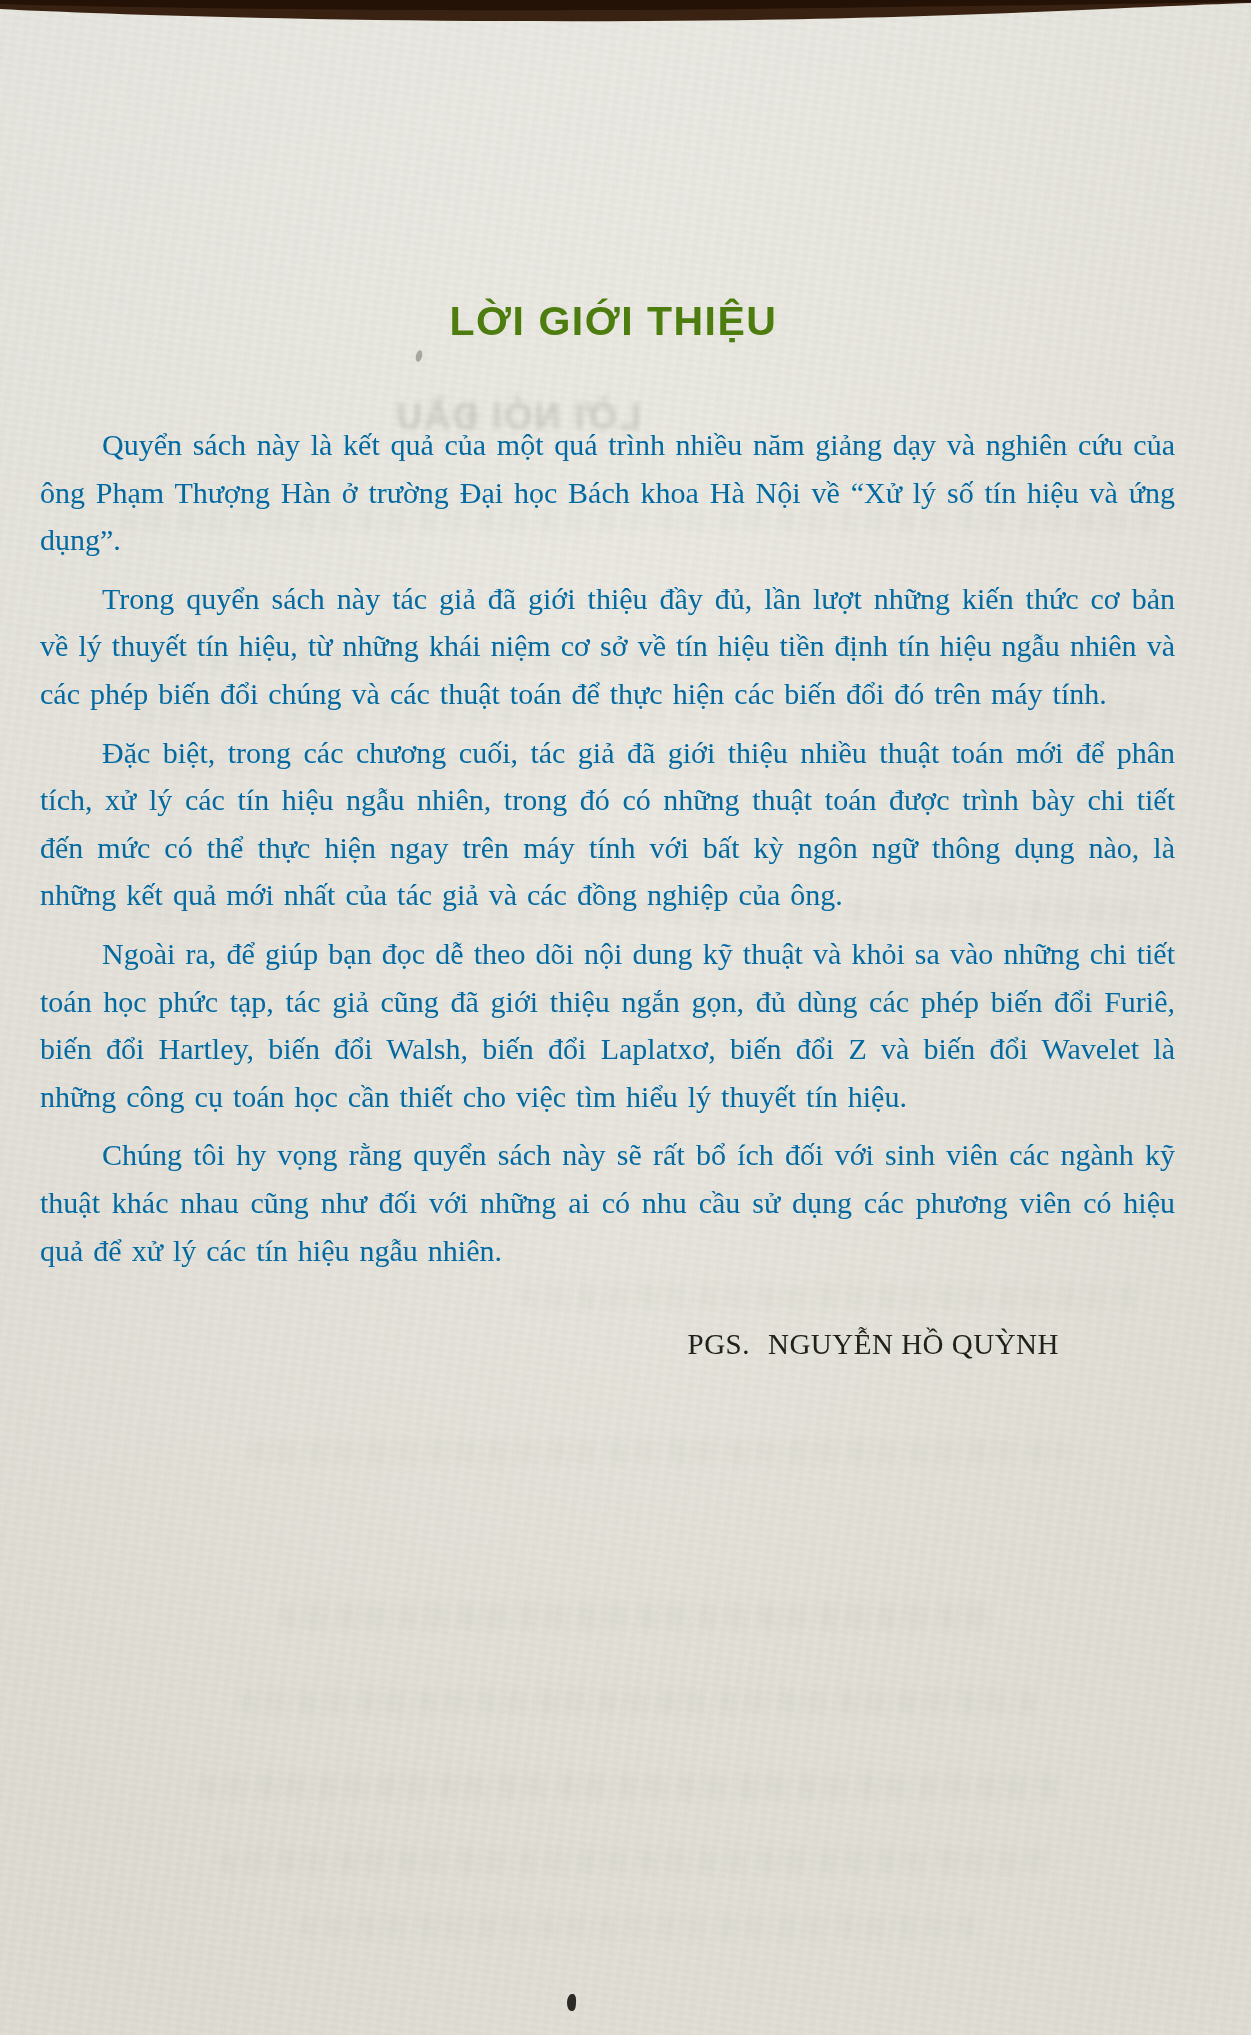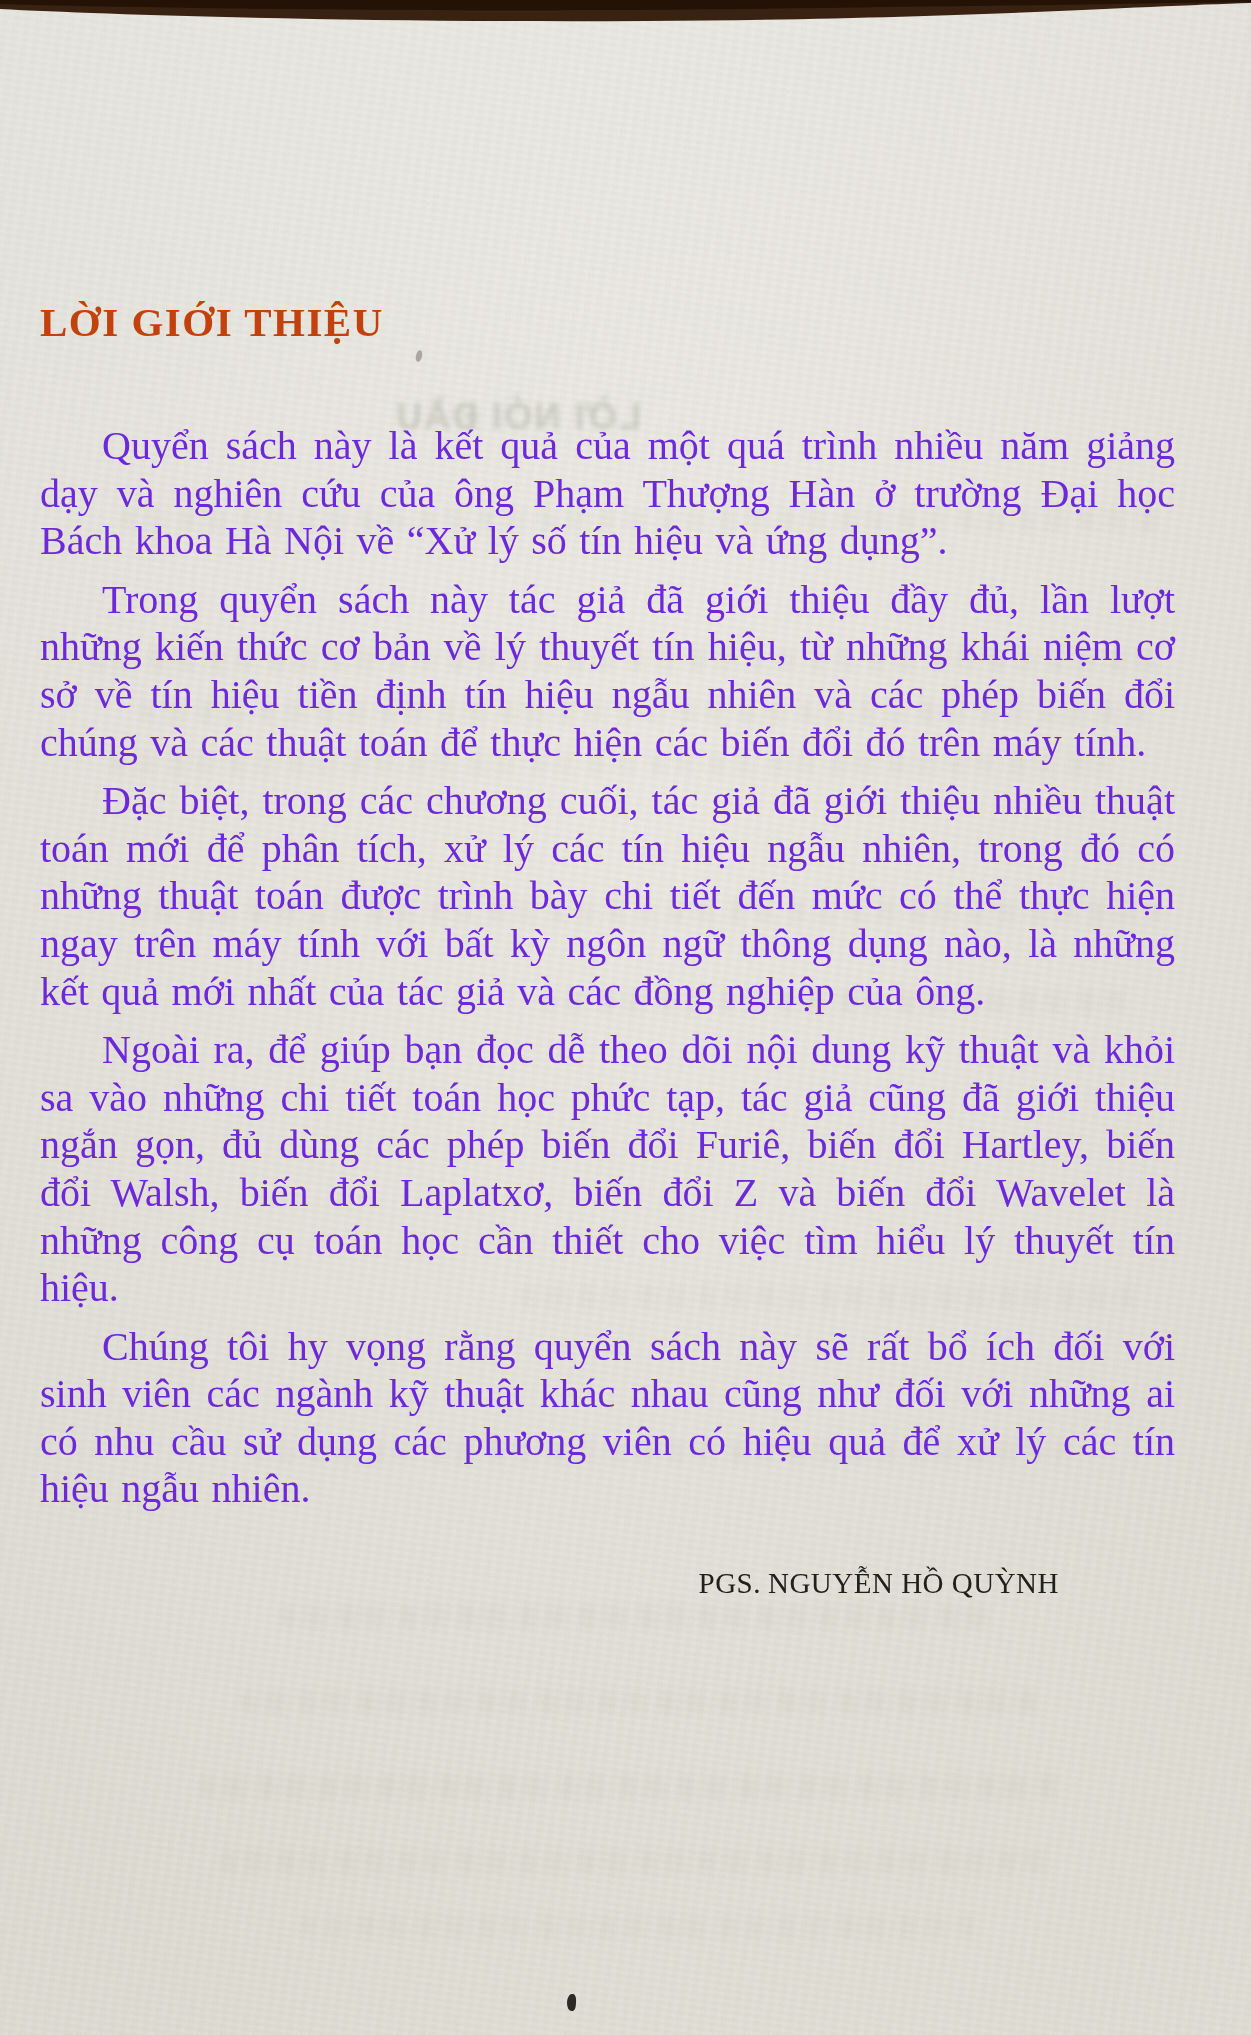--- a/index.html
+++ b/index.html
@@ -41,45 +41,46 @@
     pointer-events:none;
   }
   
   .content{
     position:relative;
     padding:298px 64px 0 40px;
     color:#1f1d1a;
   }
   .page-title{
     margin:0 0 76px 0;
-    font-family:Liberation Serif, serif;
+    text-align:center;
+    font-family:Liberation Sans, sans-serif;
     font-weight:bold;
     font-size:41px;
     letter-spacing:1.5px;
-    color:#c2410c;
+    color:#4d7c0f;
   }
   .body-par{
     margin:0 12px 11px 0;
-    font-size:40px;
+    font-size:30px;
     line-height:47.6px;
     text-align:justify;
     text-indent:62px;
     word-spacing:2.5px;
-    color:#6d28d9;
+    color:#0369a1;
   }
   .signature{
     margin-top:54px;
     padding-right:128px;
     text-align:right;
     font-size:29px;
     color:#20201d;
     letter-spacing:.5px;
   }
   .signature .sig-prefix{}
-  .signature .sig-name{margin-left:7px;}
+  .signature .sig-name{margin-left:18px;}
   .speck{position:absolute;pointer-events:none;}
   .speck-title{left:416px;top:350px;width:6px;height:12px;background:#6a675f;border-radius:50%;opacity:.5;transform:rotate(14deg);}
   .speck-bottom{left:567px;top:1994px;width:9px;height:17px;background:#2c2a26;border-radius:55% 45% 40% 60%;transform:rotate(4deg);}
 </style>
 </head>
 <body>
 
 <div class="paper-texture"></div>
 
 <svg class="scan-edge" width="1251" height="28" viewBox="0 0 1251 28" aria-hidden="true">

